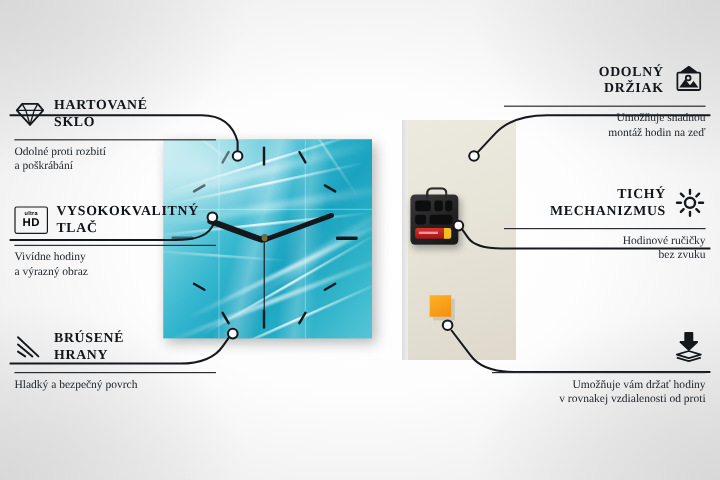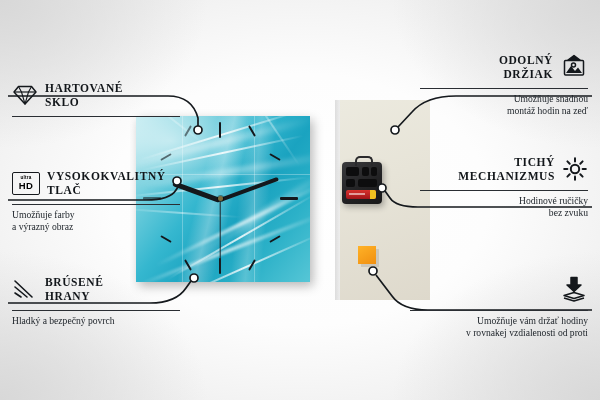--- a/index.html
+++ b/index.html
@@ -187,38 +187,42 @@
             <path d="M6.5,2.6 L9.5,8 L13,20 L16.5,8 L19.5,2.6" stroke-width="1.1"></path>
           </g>
         </svg>
       </span>
       <span class="ctitle">
         <span>HARTOVANÉ</span><br>
         <span>SKLO</span>
       </span>
     </div>
     <div class="rule"></div>
+    <div class="csub">
+      <span>Odolné proti rozbití</span><br>
+      <span>a poškrábání</span>
+    </div>
   </div>
 
   <div class="callout left" style="left:12px;top:166px;">
     <div class="chead">
       <span class="ico">
         <span class="hdbox">
           <b>ultra</b>
           <s>HD</s>
         </span>
       </span>
       <span class="ctitle">
         <span>VYSOKOKVALITNÝ</span><br>
         <span>TLAČ</span>
       </span>
     </div>
     <div class="rule"></div>
     <div class="csub">
-      <span>Umožňuje farby</span><br>
+      <span>Vivídne hodiny</span><br>
       <span>a výrazný obraz</span>
     </div>
   </div>
 
   <div class="callout right" style="left:420px;top:50px;">
     <div class="chead">
       <span class="ico">
         <svg width="28" height="26" viewBox="0 0 28 26">
           <g fill="none" stroke="#14181c" stroke-width="1.5" stroke-linejoin="round">
             <path d="M14,1.5 L8,6 L20,6 Z" fill="#14181c"></path>

